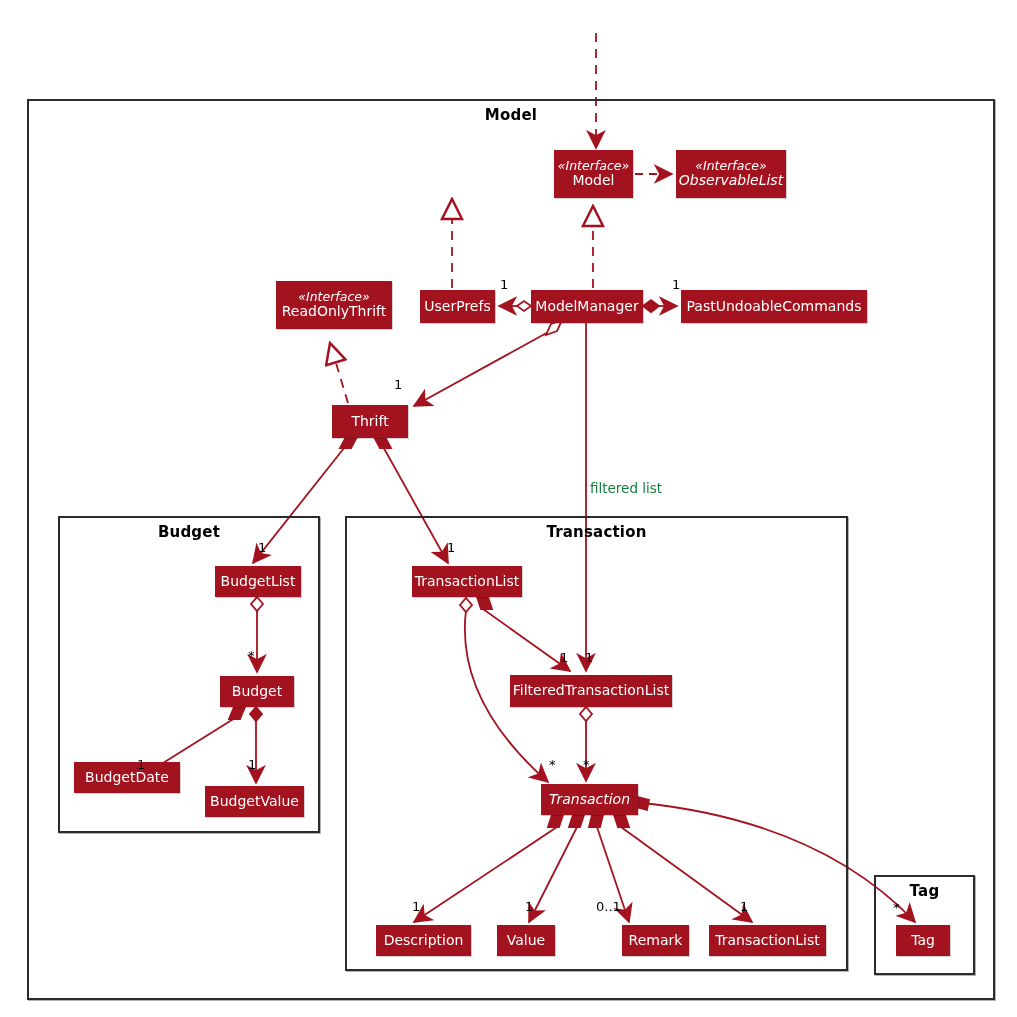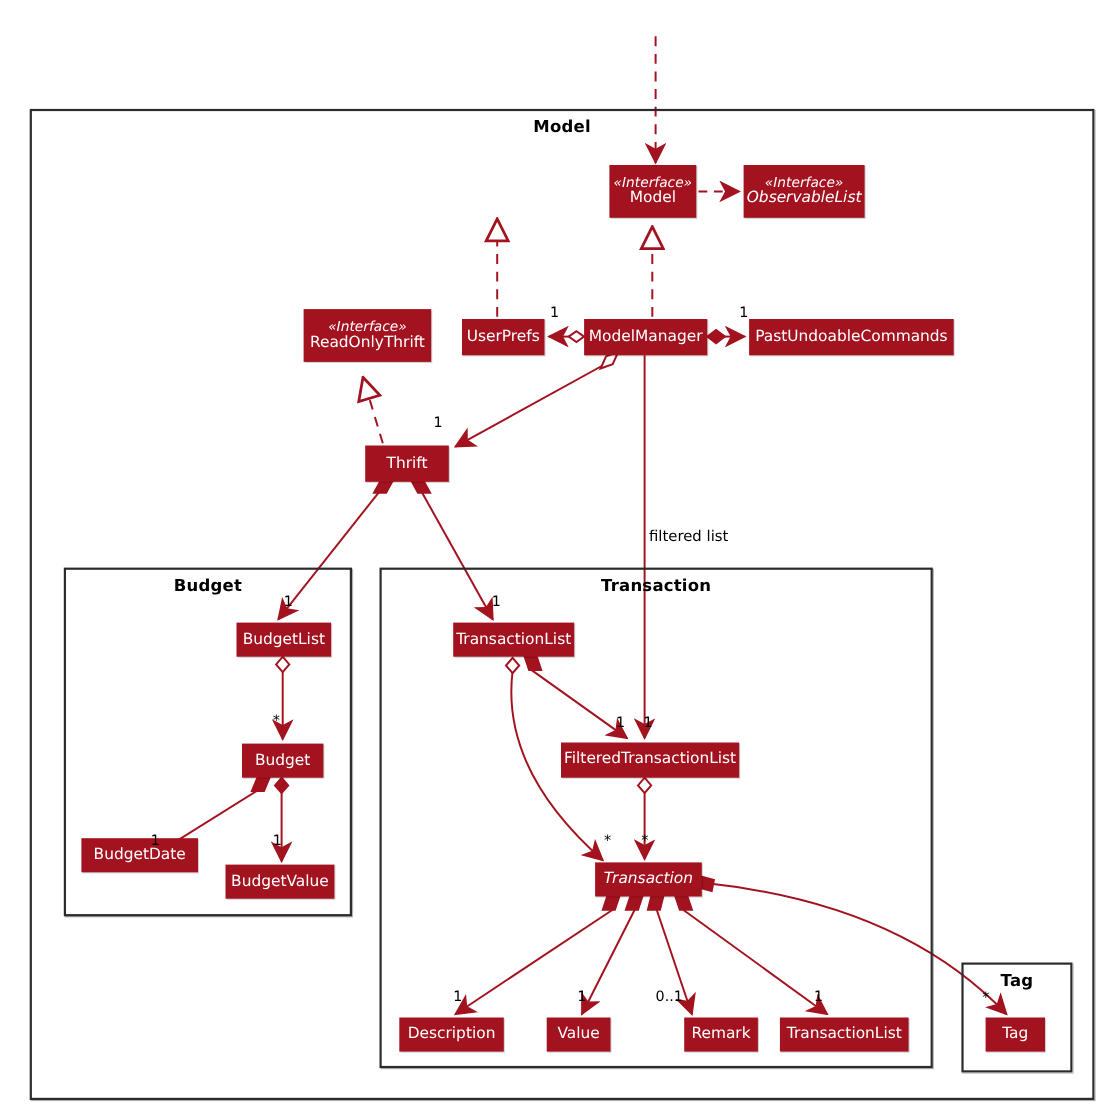--- a/index.html
+++ b/index.html
@@ -71,21 +71,21 @@
   .mlabel {
     position: absolute;
     font-size: 13px;
     color: #000000;
     font-family: "DejaVu Sans", sans-serif;
     white-space: nowrap;
   }
   .elabel {
     position: absolute;
     font-size: 13.5px;
-    color: #000000;
+    color: #15803d;
     font-family: "DejaVu Sans", sans-serif;
     white-space: nowrap;
   }
 </style>
 </head>
 <body>
 
 <div id="canvas">
 
   <svg class="edges" viewBox="0 0 1017 1017" xmlns="http://www.w3.org/2000/svg">
@@ -231,21 +231,21 @@
   </div>
 
   <div class="node" style="left:510px; top:675px; width:162px; height:32px;">
     <span class="cname">FilteredTransactionList</span>
   </div>
 
   <div class="node abstract" style="left:541px; top:784px; width:97px; height:31px;">
     <span class="cname">Transaction</span>
   </div>
 
-  <div class="node" style="left:363px; top:925px; width:95px; height:31px;">
+  <div class="node" style="left:376px; top:925px; width:95px; height:31px;">
     <span class="cname">Description</span>
   </div>
 
   <div class="node" style="left:497px; top:925px; width:58px; height:31px;">
     <span class="cname">Value</span>
   </div>
 
   <div class="node" style="left:622px; top:925px; width:67px; height:31px;">
     <span class="cname">Remark</span>
   </div>

